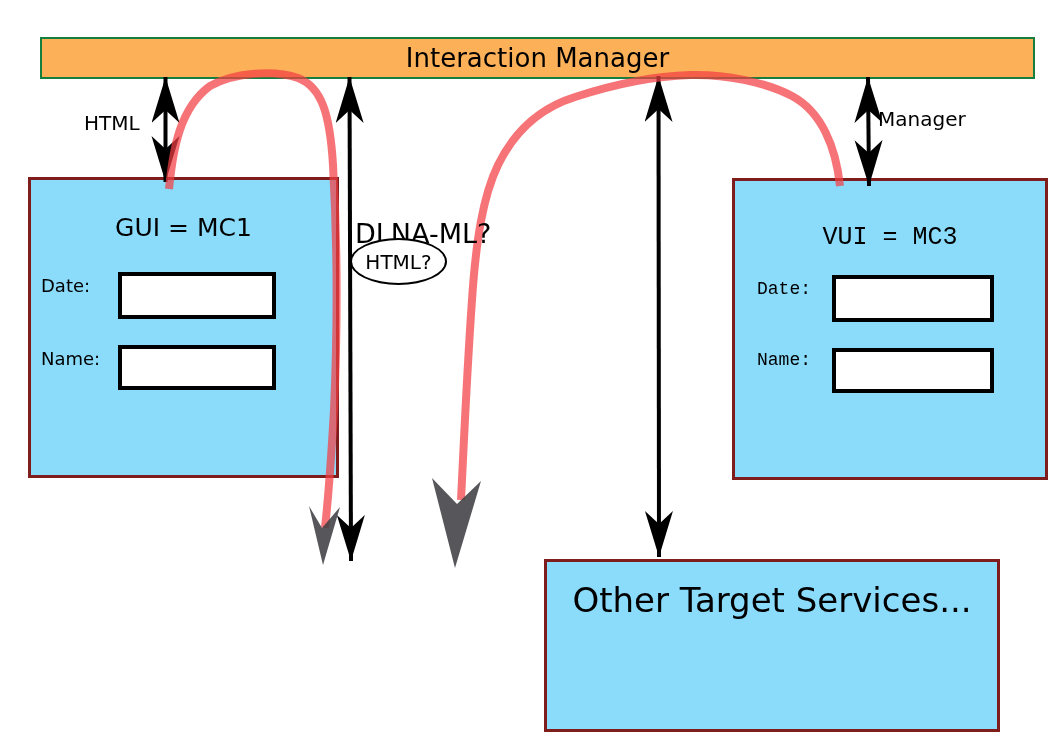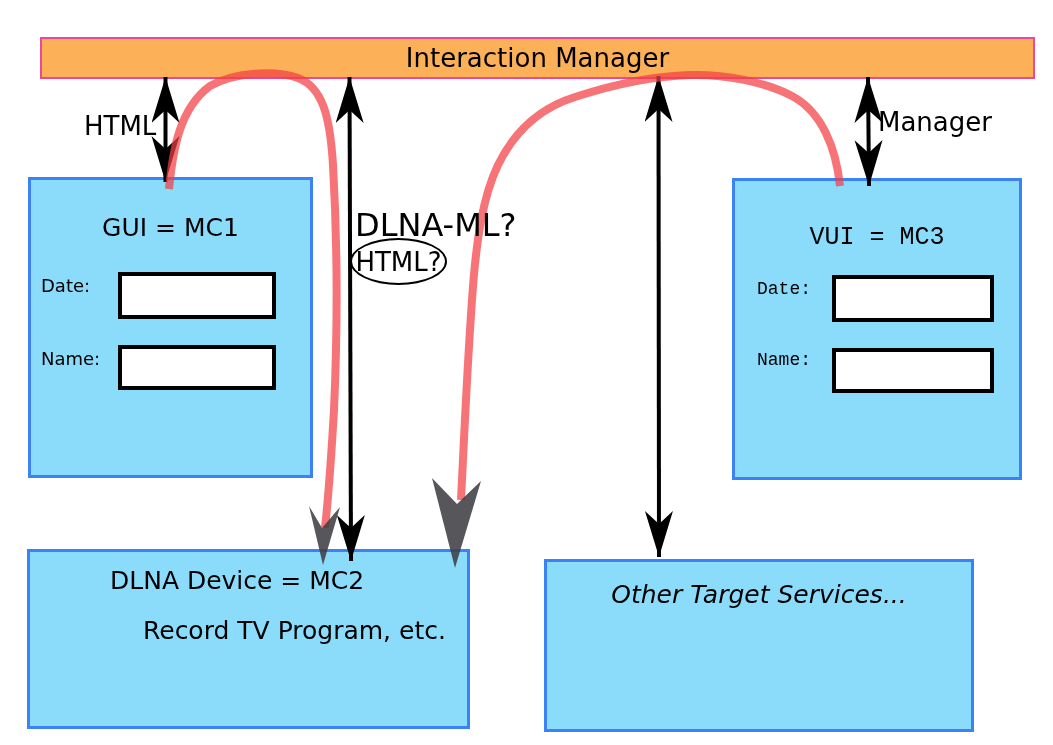--- a/index.html
+++ b/index.html
@@ -5,52 +5,52 @@
   html,body{margin:0;padding:0;background:#fff;}
   .stage{
     position:relative;width:1053px;height:745px;background:#fff;overflow:hidden;
     font-family:"DejaVu Sans","Liberation Sans",sans-serif;color:#000;
   }
   .abs{position:absolute;}
 
   
   .im-bar{
     left:40px;top:37px;width:991px;height:38px;
-    background:#FCB159;border:2px solid #ec4899;
+    background:#FCB159;border:2px solid #15803d;
     display:flex;align-items:center;justify-content:center;
     font-size:26px;z-index:1;
   }
 
   
-  .bluebox{background:#8BDCFB;border:3px solid #3b82f6;z-index:1;}
+  .bluebox{background:#8BDCFB;border:3px solid #7f1d1d;z-index:1;padding-left:26px;}
   .gui-box{left:28px;top:177px;width:279px;height:295px;}
   .vui-box{left:732px;top:178px;width:284px;height:296px;font-family:Liberation Mono, monospace;}
   .dlna-box{left:27px;top:549px;width:437px;height:174px;}
   .other-box{left:544px;top:559px;width:424px;height:167px;}
 
   .box-title{left:0;right:0;text-align:center;font-size:25px;}
   .gui-title{top:33px;}
   .vui-title{top:42px;}
   .field-label{font-size:18px;}
   .field-input{background:#fff;border:4px solid #000;}
 
   .dlna-line1{left:80px;top:14px;font-size:25px;}
   .dlna-line2{left:113px;top:64px;font-size:25px;}
-  .other-title{left:0;right:0;top:18px;text-align:center;font-size:25px;font-style:italic;}
+  .other-title{left:0;right:0;top:18px;text-align:center;font-size:34px;}
 
   
-  .edge-label{font-size:26px;z-index:6;}
+  .edge-label{font-size:20px;z-index:6;}
   .html-label{left:84px;top:111px;}
   .voicexml-label{left:878px;top:107px;}
-  .dlnaml-label{left:355px;top:206px;font-size:32px;}
+  .dlnaml-label{left:355px;top:218px;font-size:27px;}
   .html-ellipse{
     left:350px;top:238px;width:93px;height:43px;
     background:#fff;border:2px solid #000;border-radius:50%;
     display:flex;align-items:center;justify-content:center;
-    font-size:26px;z-index:6;
+    font-size:20px;z-index:6;
   }
 
   
   .overlay{left:0;top:0;width:1053px;height:745px;z-index:5;pointer-events:none;}
 </style>
 </head>
 <body>
 
 <div class="stage">
 
@@ -67,24 +67,20 @@
   </div>
 
   <div class="abs bluebox vui-box">
     <div class="abs box-title vui-title">VUI = MC3</div>
     <div class="abs field-label" style="left:22px;top:98px;">Date:</div>
     <div class="abs field-input" style="left:97px;top:94px;width:154px;height:39px;"></div>
     <div class="abs field-label" style="left:22px;top:169px;">Name:</div>
     <div class="abs field-input" style="left:97px;top:167px;width:154px;height:37px;"></div>
   </div>
 
-  <div class="abs bluebox dlna-box">
-    <div class="abs dlna-line1">DLNA Device = MC2</div>
-    <div class="abs dlna-line2">Record TV Program, etc.</div>
-  </div>
 
   <div class="abs bluebox other-box">
     <div class="abs other-title">Other Target Services...</div>
   </div>
 
   <svg class="abs overlay" viewBox="0 0 1053 745" xmlns="http://www.w3.org/2000/svg">
     <defs>
       <marker id="ah" markerUnits="userSpaceOnUse" markerWidth="52" markerHeight="32" refX="46" refY="14" orient="auto-start-reverse">
         <polygon points="0,0 46,14 0,28 13,14" fill="#000"></polygon>
       </marker>

